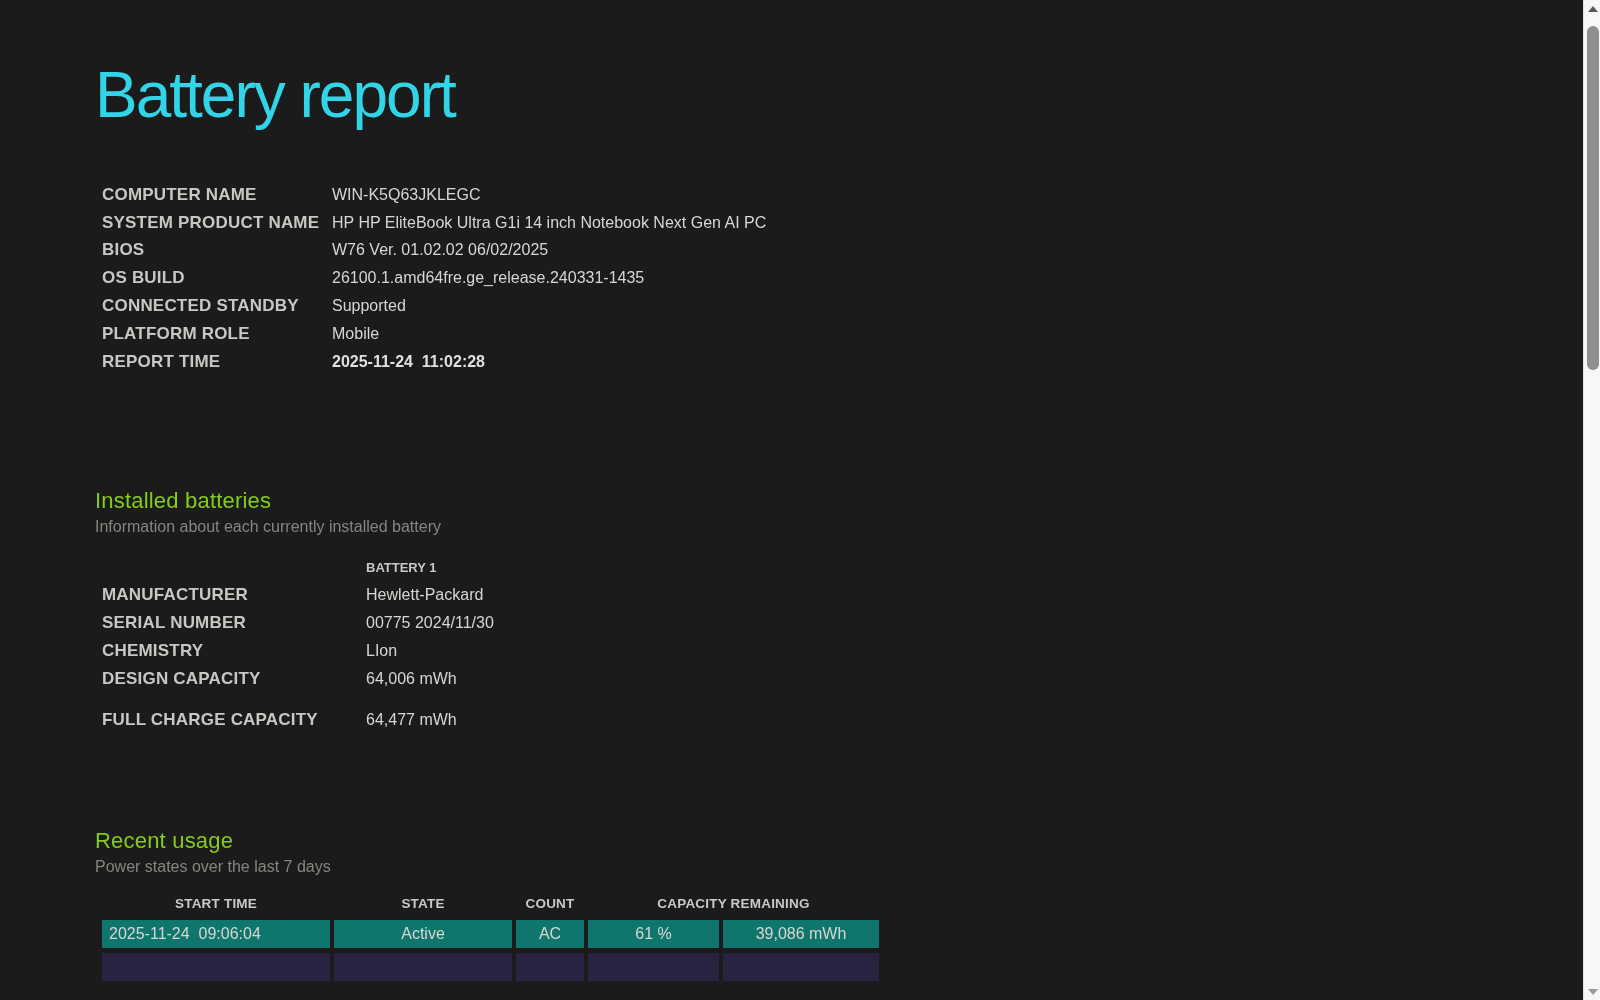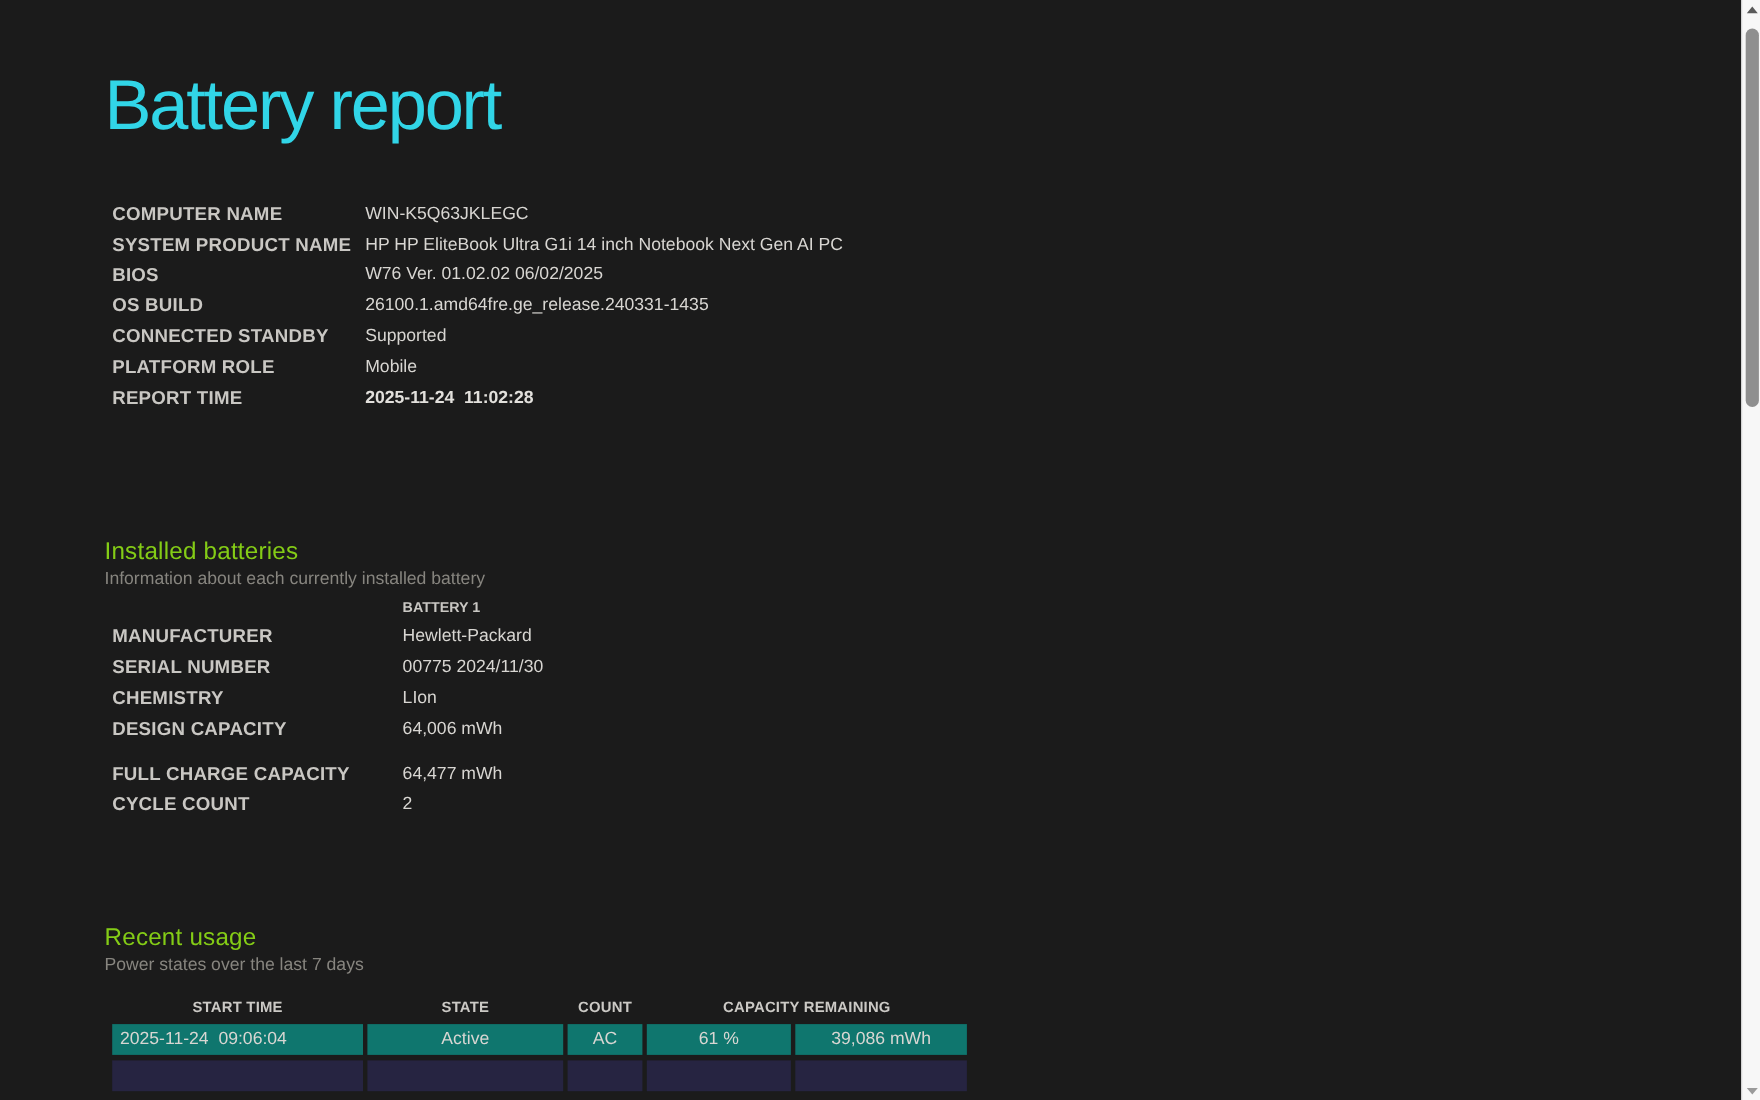--- a/index.html
+++ b/index.html
@@ -46,21 +46,21 @@
     font-weight:400;
     line-height:30px;
     height:30px;
     letter-spacing:0.2px;
   }
   .section-installed { margin-top:110px; }
   .section-recent { margin-top:92px; }
   .section-subtitle {
     font-size:16px; color:#87857f; line-height:22px; height:22px;
   }
-  .batt-table-1 { }
+  .batt-table-1 { margin-top:16px; }
   .batt-table-2 { margin-top:13px; }
   
   table.usage {
     border-collapse:separate;
     border-spacing:4px 5px;
     margin-left:3px;
     margin-top:10px;
   }
   table.usage th {
     font-size:13.5px; font-weight:bold; color:#cbc9c5;
@@ -177,24 +177,20 @@
       <td class="v">64,006 mWh</td>
     </tr>
   </tbody>
     </table>
 
   <table class="kv battinfo batt-table-2">
     <tbody>
         <tr>
       <td class="k">FULL CHARGE CAPACITY</td>
       <td class="v">64,477 mWh</td>
-    </tr>
-    <tr>
-      <td class="k">CYCLE COUNT</td>
-      <td class="v">2</td>
     </tr>
   </tbody>
     </table>
 
   <h2 class="section-heading section-recent">Recent usage</h2>
   <div class="section-subtitle">Power states over the last 7 days</div>
 
   <table class="usage">
     <thead>
       <tr>

